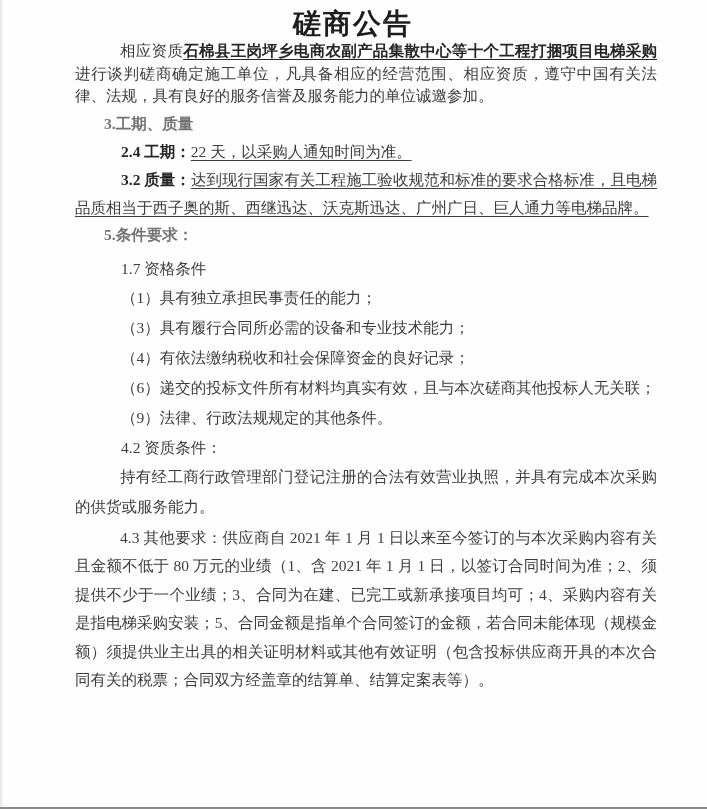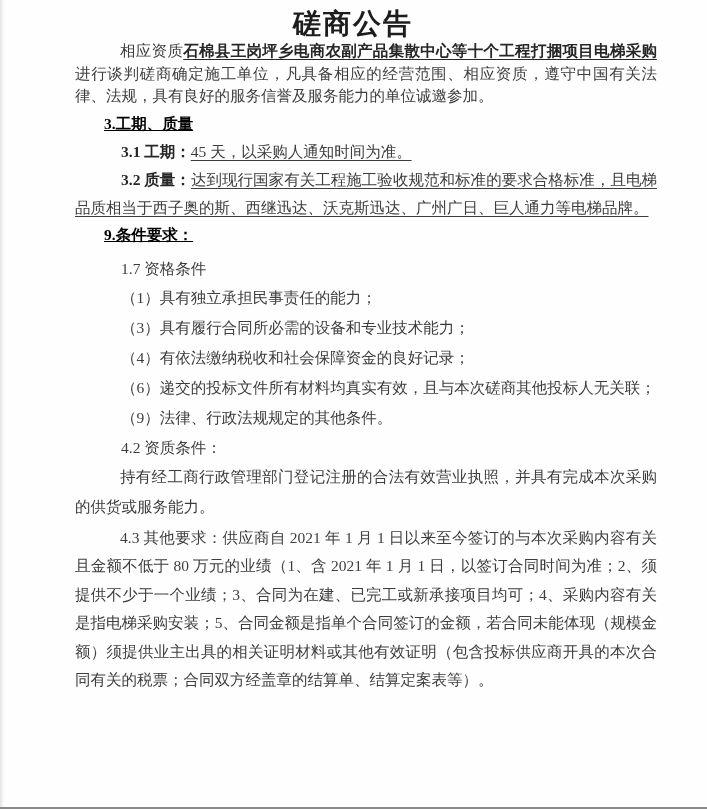--- a/index.html
+++ b/index.html
@@ -37,21 +37,21 @@
   .b { font-weight: 700; color: #262626; }
   .u { text-decoration: underline; text-underline-offset: 3px; text-decoration-thickness: 1px; }
   .intro {
     margin-top: 0;
     line-height: 22.5px;
     text-indent: 45px;
     text-align: justify;
   }
   .items { margin-top: 3px; }
   .item-row { margin-left: 28px; line-height: 21.5px; }
-  .h-sec { margin-left: 29px; font-weight: 700; color: #000000; line-height: 20px; text-decoration: underline; }
+  .h-sec { margin-left: 29px; font-weight: 700; color: #737373; line-height: 20px; }
   .h3-sec { margin-top: 6px; }
   .h4-sec { margin-top: 3px; }
   .row-31 { margin-top: 8px; margin-left: 46px; line-height: 20px; }
   .para-32 {
     margin-top: 4px;
     line-height: 28px;
     text-indent: 46px;
     text-align: justify;
   }
   .sub-head { margin-top: 14px; margin-left: 46px; line-height: 20px; }
@@ -76,25 +76,25 @@
 
 <div class="page">
 
   <div class="title">磋商公告</div>
 
   <div class="intro"><span>相应资质</span><span class="b u">石棉县王岗坪乡电商农副产品集散中心等十个工程打捆项目电梯采购</span><span>进行谈判磋商确定施工单位，凡具备相应的经营范围、相应资质，遵守中国有关法律、法规，具有良好的服务信誉及服务能力的单位诚邀参加。</span></div>
 
 
   <div class="h-sec h3-sec">3.工期、质量</div>
 
-  <div class="row-31"><span class="b">3.1 工期：</span><span class="u">45 天，以采购人通知时间为准。</span></div>
+  <div class="row-31"><span class="b">2.4 工期：</span><span class="u">22 天，以采购人通知时间为准。</span></div>
 
   <div class="para-32"><span class="b">3.2 质量：</span><span class="u">达到现行国家有关工程施工验收规范和标准的要求合格标准，且电梯品质相当于西子奥的斯、西继迅达、沃克斯迅达、广州广日、巨人通力等电梯品牌。</span></div>
 
-  <div class="h-sec h4-sec">9.条件要求：</div>
+  <div class="h-sec h4-sec">5.条件要求：</div>
 
   <div class="sub-head">1.7 资格条件</div>
 
   <div class="conditions">
     <div class="condition">（1）具有独立承担民事责任的能力；</div>
     <div class="condition">（3）具有履行合同所必需的设备和专业技术能力；</div>
     <div class="condition">（4）有依法缴纳税收和社会保障资金的良好记录；</div>
     <div class="condition">（6）递交的投标文件所有材料均真实有效，且与本次磋商其他投标人无关联；</div>
     <div class="condition">（9）法律、行政法规规定的其他条件。</div>
   </div>

